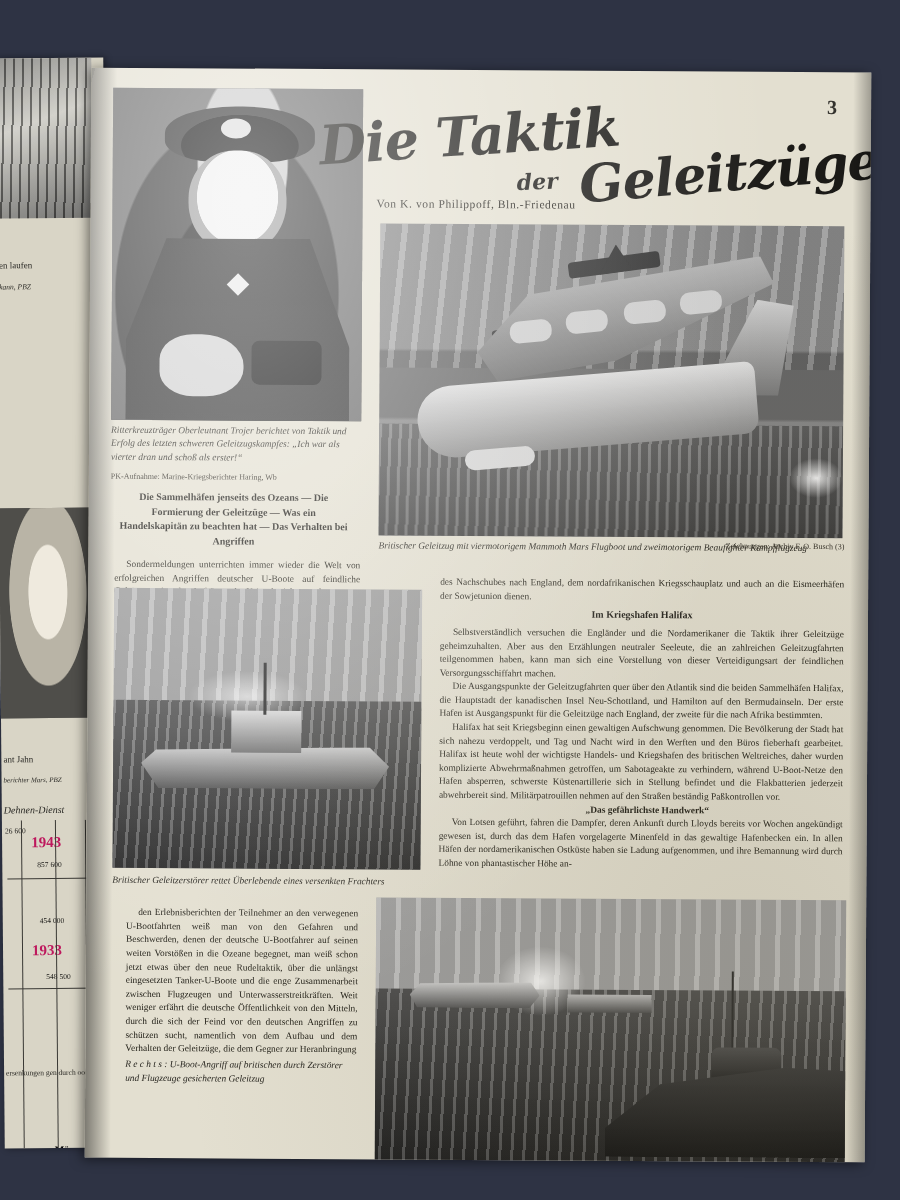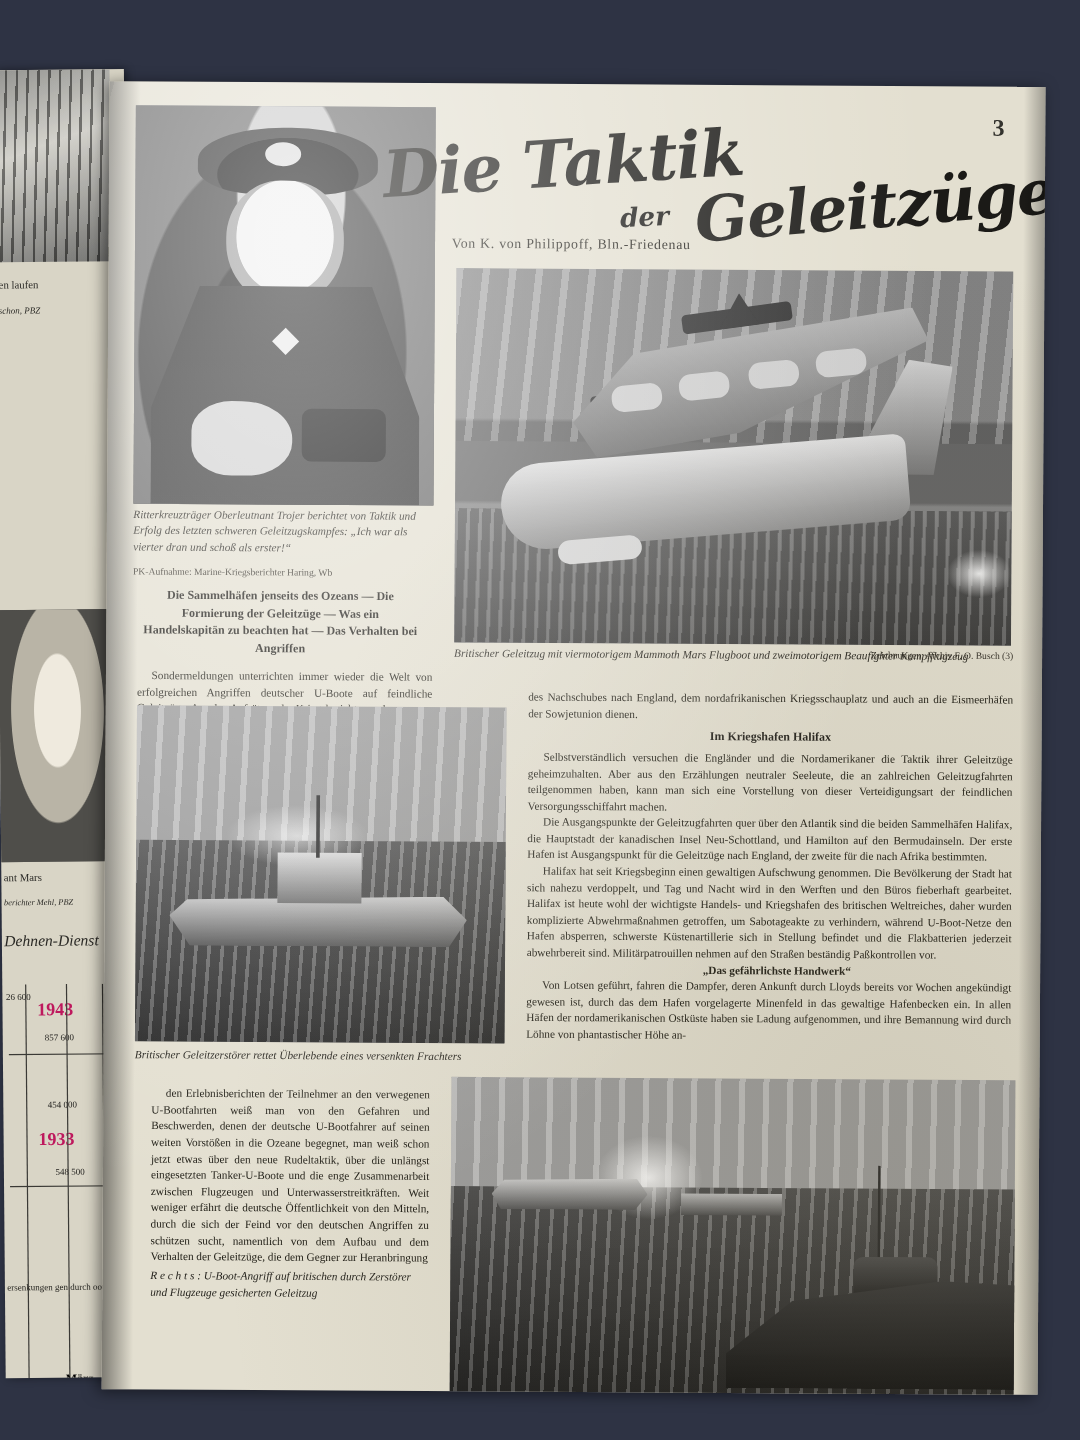--- a/index.html
+++ b/index.html
@@ -37,26 +37,27 @@
     position: absolute; left: 0; top: 450px; width: 100px; height: 210px;
     background:
       radial-gradient(ellipse at 48% 40%, #efeade 0 26%, #b9b4a6 27% 52%, #4f4e4a 53% 100%),
       linear-gradient(#3b3a38,#7c7a74);
   }
   .lp-text {
     position: absolute;
     font-family: "Liberation Serif", serif;
     color: #2b2a26;
     line-height: 1.25;
+    margin-top: 28px;
   }
   .lp-t1 { left: 2px; top: 174px; font-size: 9px; }
   .lp-t2 { left: 2px; top: 196px; font-size: 7.5px; font-style: italic; }
   .lp-t3 { left: 2px; top: 668px; font-size: 9px; }
   .lp-t4 { left: 2px; top: 690px; font-size: 7px; font-style: italic; }
-  .lp-t5 { left: 2px; top: 718px; font-size: 13px; font-style: italic; }
+  .lp-t5 { left: 2px; top: 718px; font-size: 10px; font-style: italic; }
 
   .lp-chart {
     position: absolute; left: -6px; top: 762px; width: 106px; height: 340px;
     border-left: 1px solid #2b2a26;
     border-bottom: 1px solid #2b2a26;
     overflow: hidden;
   }
   .lp-chart .yr {
     position: absolute; font-weight: bold; font-size: 15px; color: #be185d;
     font-family: "Liberation Serif", serif;
@@ -349,24 +350,24 @@
   }
 </style>
 </head>
 <body>
 
 <div id="page">
 
   <div class="left-page">
     <div class="lp-photo"></div>
     <div class="lp-text lp-t1">en laufen</div>
-    <div class="lp-text lp-t2">schon, PBZ</div>
+    <div class="lp-text lp-t2">kann, PBZ</div>
     <div class="lp-photo2"></div>
-    <div class="lp-text lp-t3">ant Mars</div>
-    <div class="lp-text lp-t4">berichter Mehl, PBZ</div>
+    <div class="lp-text lp-t3">ant Jahn</div>
+    <div class="lp-text lp-t4">berichter Mars, PBZ</div>
     <div class="lp-text lp-t5">Dehnen-Dienst</div>
 
     <div class="lp-chart">
       <div class="num" style="left:8px; top:6px;">26 600</div>
       <div class="yr" style="left:34px; top:14px;">1943</div>
       <div class="num" style="left:40px; top:40px;">857 600</div>
       <div class="ln" style="left:10px; top:58px; width:92px;"></div>
       <div class="num" style="left:42px; top:96px;">454 000</div>
       <div class="yr" style="left:34px; top:122px;">1933</div>
       <div class="num" style="left:48px; top:152px;">548 500</div>

